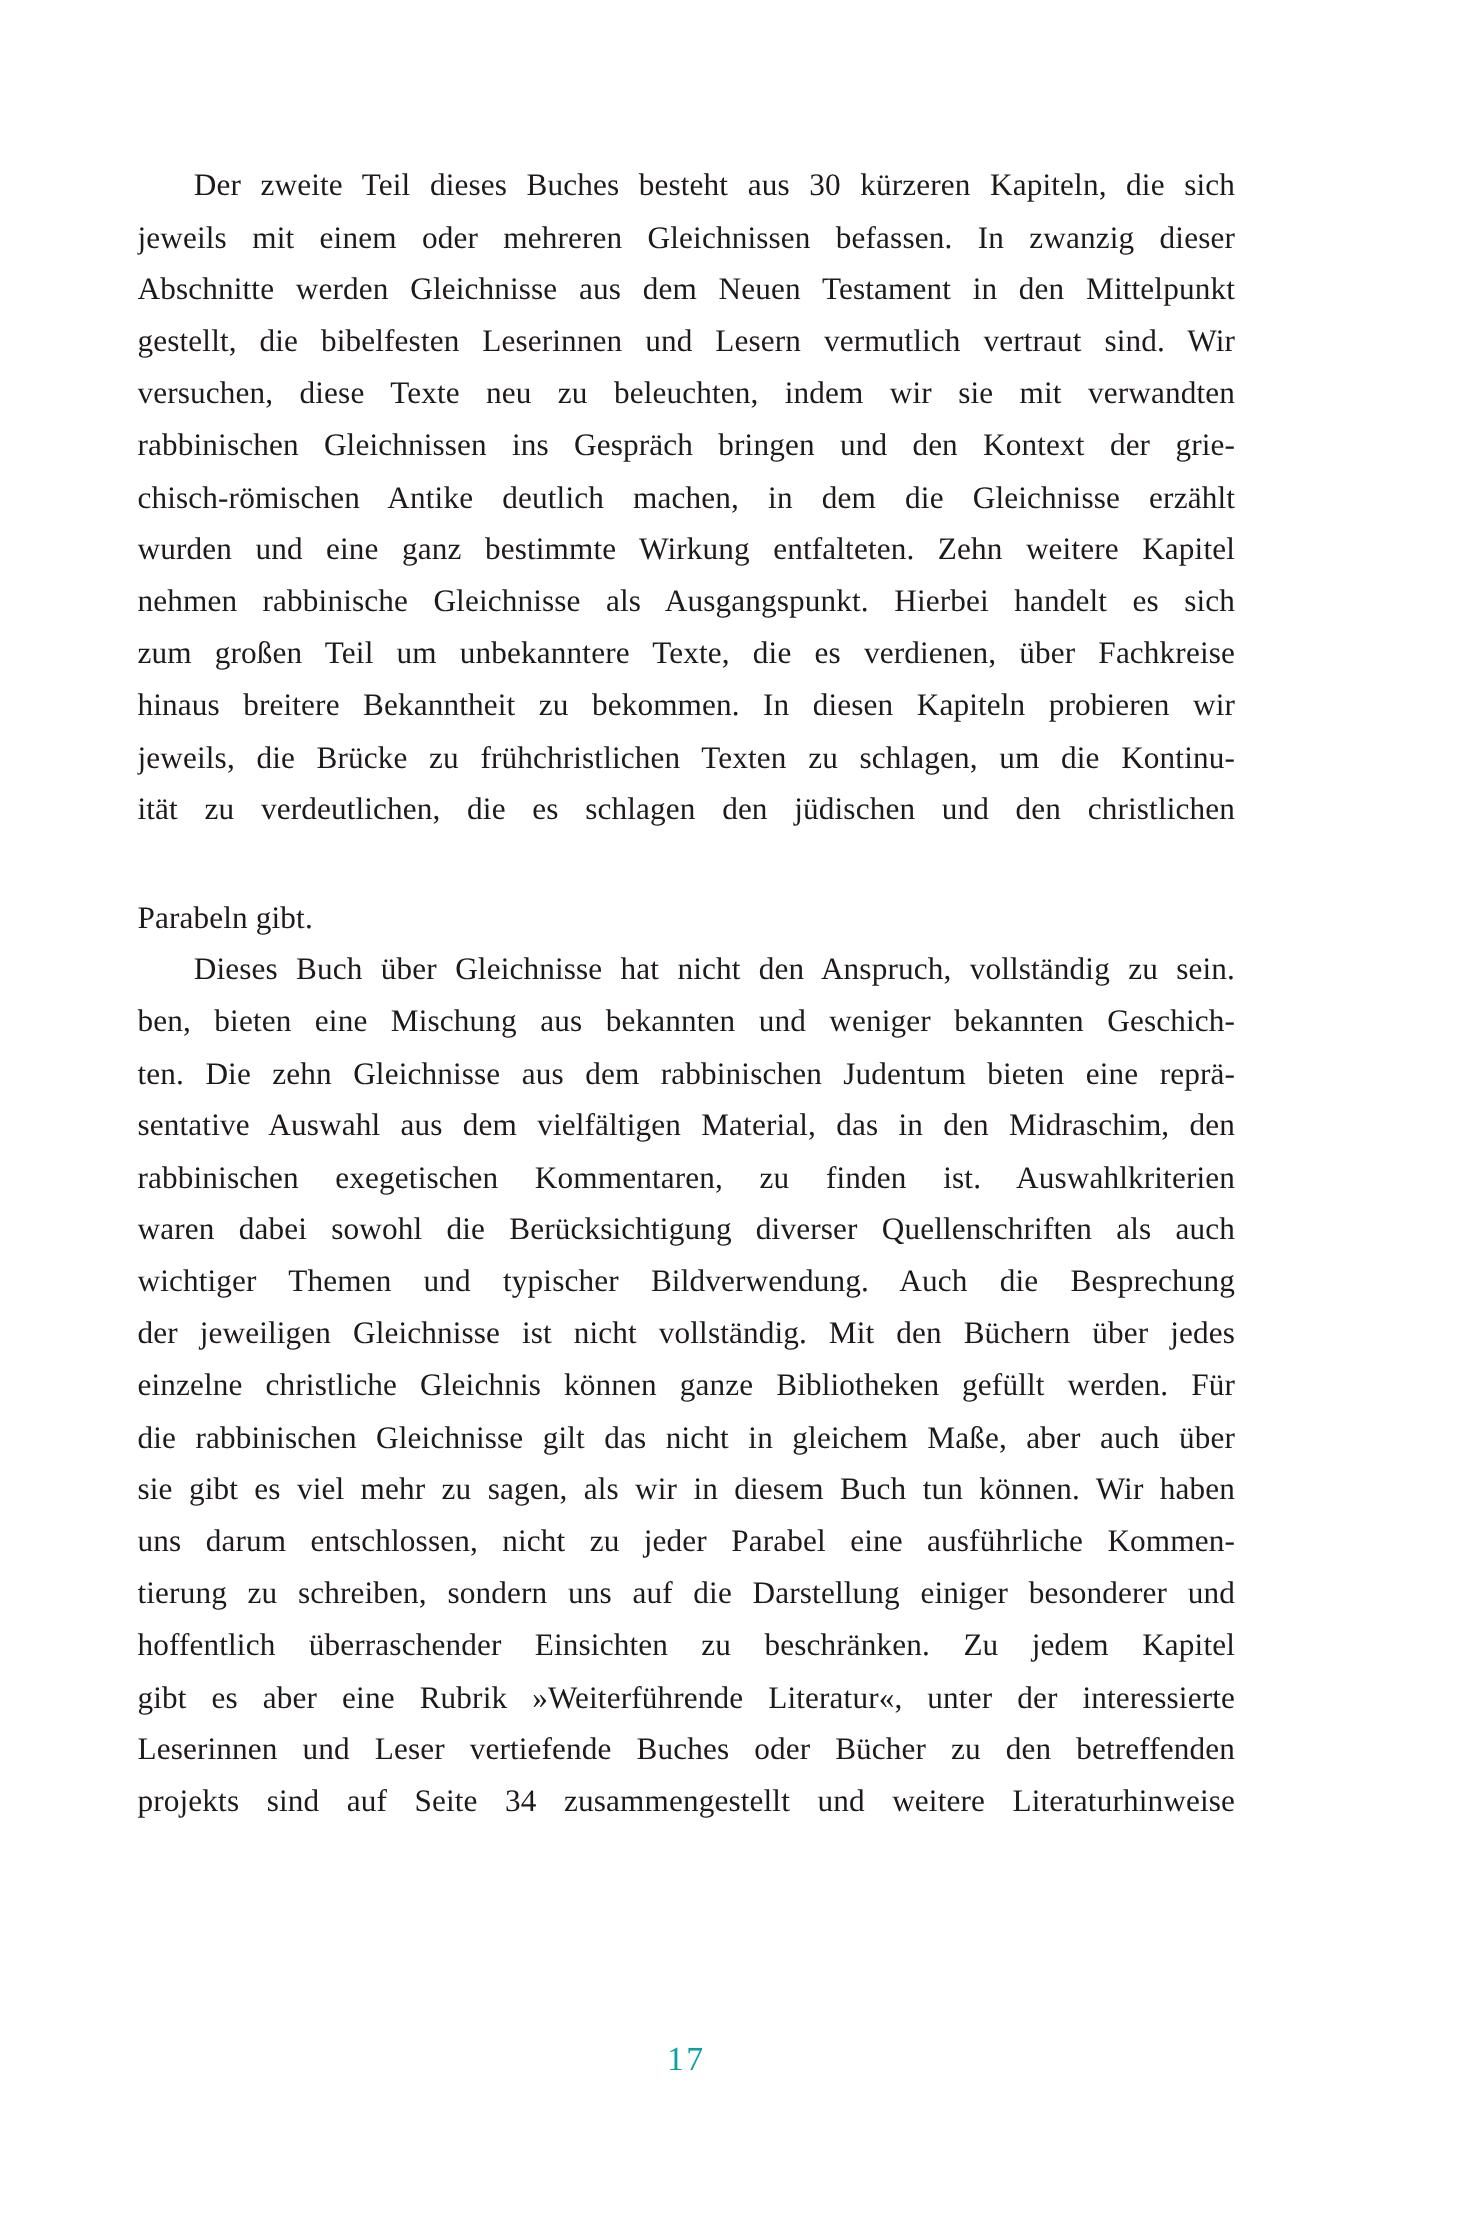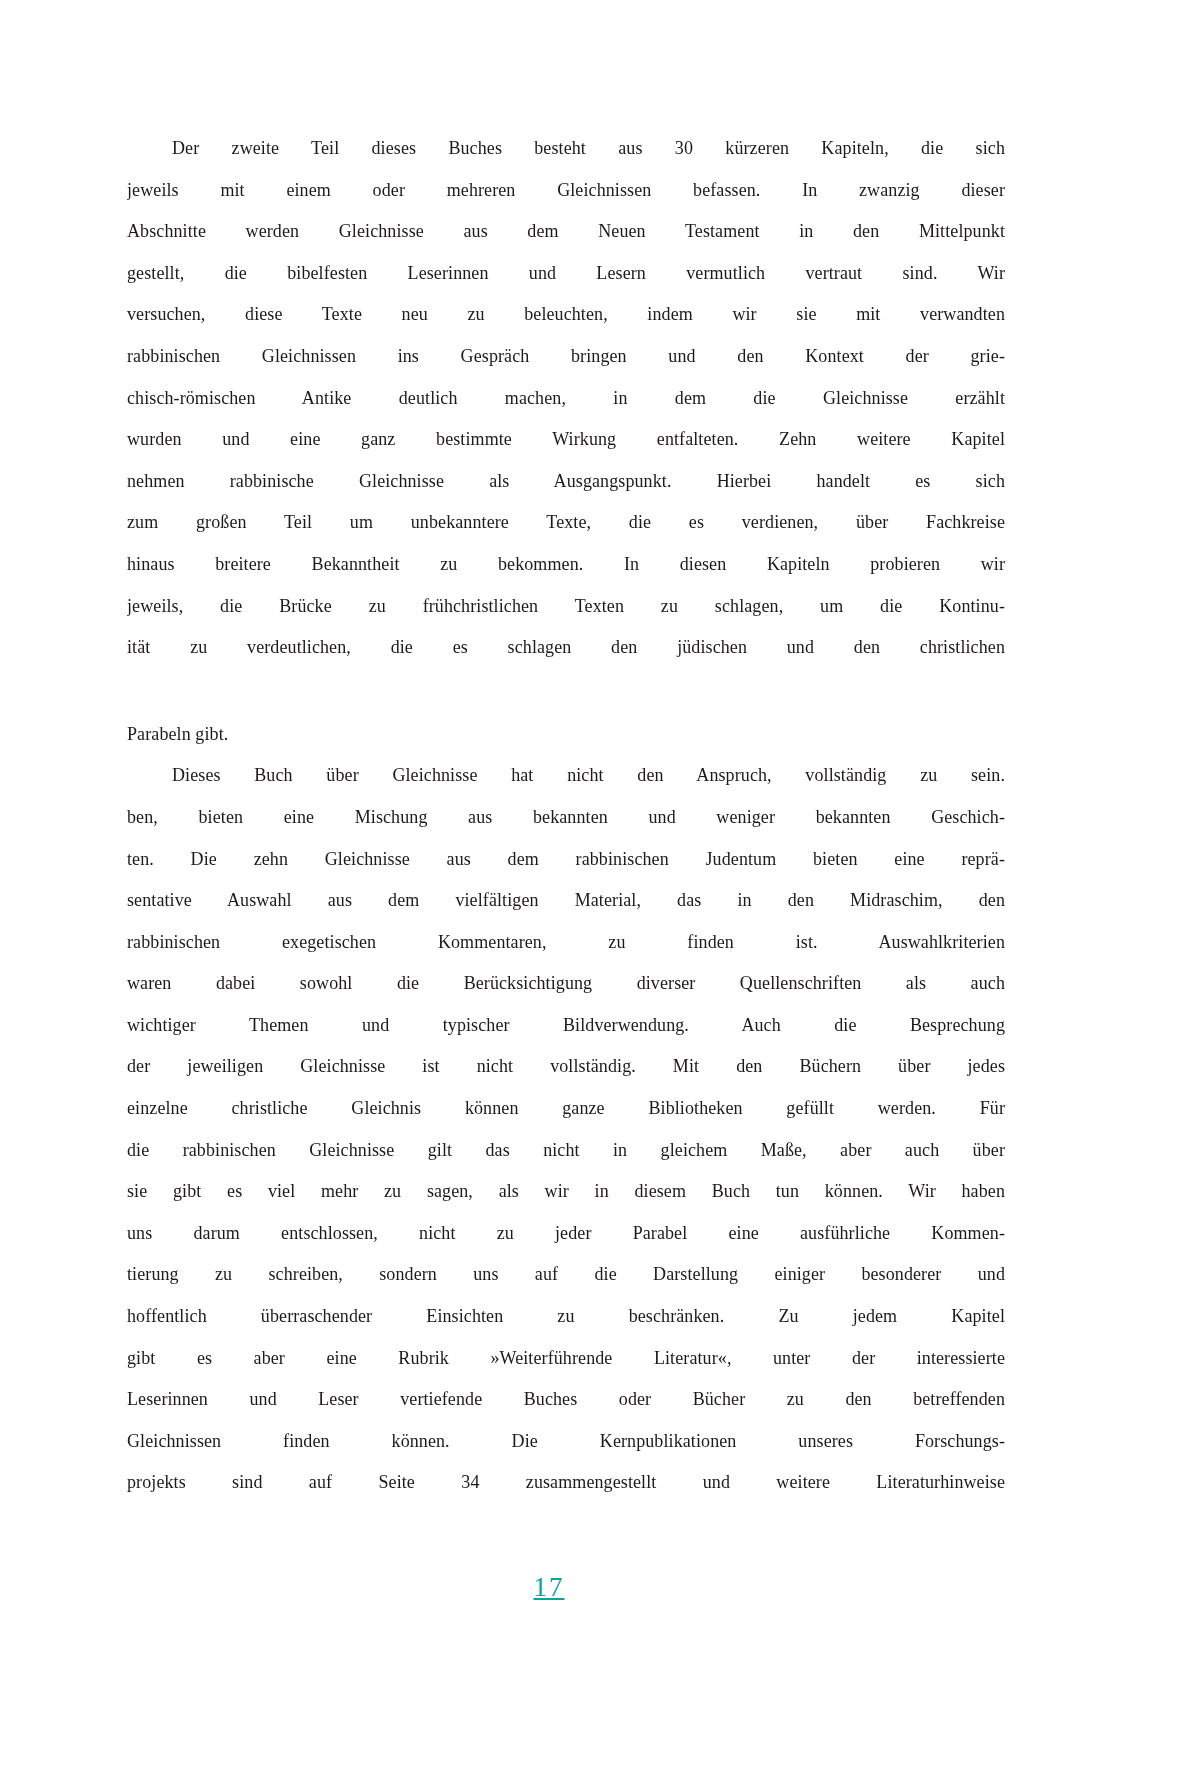--- a/index.html
+++ b/index.html
@@ -17,24 +17,24 @@
   .page {
     position: relative;
     width: 1182px;
     height: 1788px;
     background: var(--paper);
     font-family: "Liberation Serif", "DejaVu Serif", serif;
     color: var(--ink);
   }
   .text-block {
     position: absolute;
-    left: 127px;
+    left: 110px;
     top: 128px;
     width: 878px;
-    font-size: 18px;
+    font-size: 25px;
     line-height: 41.6px;
     letter-spacing: 0.1px;
   }
   .paragraph { width: 100%; }
   .line {
     width: 100%;
     height: 41.6px;
     overflow: hidden;
     text-align: justify;
     text-align-last: justify;
@@ -42,27 +42,26 @@
   }
   .line.indent { text-indent: 45px; }
   .line.no-justify {
     text-align-last: left;
     margin-top: 45px;
     -moz-text-align-last: left;
   }
   .folio {
     position: absolute;
     left: 110px;
-    top: 1572px;
+    top: 1632px;
     width: 878px;
     text-align: center;
     font-size: 27px;
     letter-spacing: 2px;
     color: var(--accent);
-    text-decoration: underline;
   }
 </style>
 </head>
 <body>
 
 <div class="page">
   <main class="text-block">
       <div class="paragraph">
         <div class="line indent">Der zweite Teil dieses Buches besteht aus 30 kürzeren Kapiteln, die sich</div>
         <div class="line">jeweils mit einem oder mehreren Gleichnissen befassen. In zwanzig dieser</div>
@@ -89,18 +88,17 @@
         <div class="line">wichtiger Themen und typischer Bildverwendung. Auch die Besprechung</div>
         <div class="line">der jeweiligen Gleichnisse ist nicht vollständig. Mit den Büchern über jedes</div>
         <div class="line">einzelne christliche Gleichnis können ganze Bibliotheken gefüllt werden. Für</div>
         <div class="line">die rabbinischen Gleichnisse gilt das nicht in gleichem Maße, aber auch über</div>
         <div class="line">sie gibt es viel mehr zu sagen, als wir in diesem Buch tun können. Wir haben</div>
         <div class="line">uns darum entschlossen, nicht zu jeder Parabel eine ausführliche Kommen-</div>
         <div class="line">tierung zu schreiben, sondern uns auf die Darstellung einiger besonderer und</div>
         <div class="line">hoffentlich überraschender Einsichten zu beschränken. Zu jedem Kapitel</div>
         <div class="line">gibt es aber eine Rubrik »Weiterführende Literatur«, unter der interessierte</div>
         <div class="line">Leserinnen und Leser vertiefende Buches oder Bücher zu den betreffenden</div>
-        <div class="line">Gleichnissen finden können. Die Kernpublikationen unseres Forschungs-</div>
         <div class="line">projekts sind auf Seite 34 zusammengestellt und weitere Literaturhinweise</div>
       </div>
     </main>
   <footer class="folio">17</footer>
 </div>
 
 </body></html>

